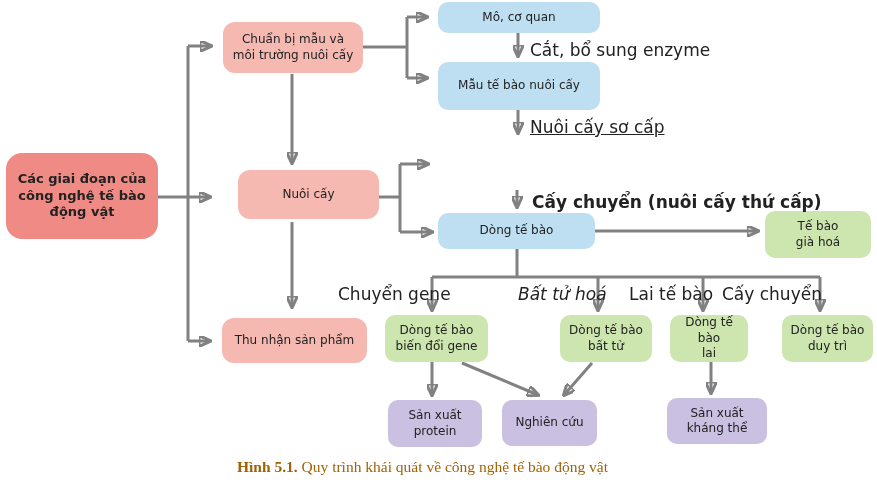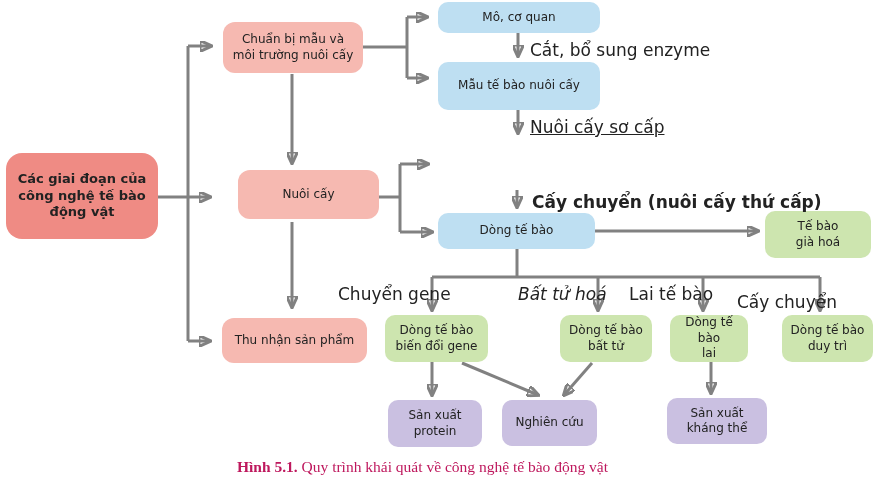--- a/index.html
+++ b/index.html
@@ -20,21 +20,21 @@
   .node{position:absolute;z-index:1;display:flex;align-items:center;justify-content:center;
     text-align:center;border-radius:10px;font-size:12px;line-height:1.28;
     white-space:pre-line;padding:6px 4px;}
   .node-root{background:var(--root-fill);font-weight:bold;font-size:13px;border-radius:16px;}
   .node-stage{background:var(--stage-fill);border-radius:12px;}
   .node-process{background:var(--process-fill);}
   .node-result{background:var(--result-fill);}
   .node-application{background:var(--application-fill);}
   .edge-label{position:absolute;z-index:1;font-size:17px;white-space:nowrap;}
   .caption{position:absolute;left:0;top:458px;width:845px;text-align:center;z-index:1;
-    font-family:"Liberation Serif","DejaVu Serif",serif;font-size:15.5px;color:#be185d;}
+    font-family:"Liberation Serif","DejaVu Serif",serif;font-size:15.5px;color:#a16207;}
   .caption .fig{font-weight:bold;}
 </style>
 </head>
 <body>
 
 <div class="canvas">
 
   <svg class="connectors" width="877" height="455" aria-hidden="true">
     <defs>
       <marker id="ah" markerWidth="13" markerHeight="11" refX="11" refY="5.5" orient="auto" markerUnits="userSpaceOnUse">
@@ -117,19 +117,19 @@
   <div class="node node-application" style="left:502px;top:400px;width:95px;height:46px;">Nghiên cứu</div>
   <div class="node node-application" style="left:667px;top:398px;width:100px;height:46px;">Sản xuất
 kháng thể</div>
 
   <div class="edge-label" style="left:530px;top:40px;">Cắt, bổ sung enzyme</div>
   <div class="edge-label" style="left:530px;top:117px;text-decoration:underline;">Nuôi cấy sơ cấp</div>
   <div class="edge-label" style="left:532px;top:192px;font-weight:bold;">Cấy chuyển (nuôi cấy thứ cấp)</div>
   <div class="edge-label" style="left:338px;top:284px;">Chuyển gene</div>
   <div class="edge-label" style="left:518px;top:284px;font-style:italic;">Bất tử hoá</div>
   <div class="edge-label" style="left:629px;top:284px;">Lai tế bào</div>
-  <div class="edge-label" style="left:722px;top:292px;margin-left:15px;">Cấy chuyển</div>
+  <div class="edge-label" style="left:722px;top:284px;">Cấy chuyển</div>
 
   <div class="caption">
     <span class="fig">Hình 5.1.</span><span> Quy trình khái quát về công nghệ tế bào động vật</span>
   </div>
 
 </div>
 
 </body></html>

